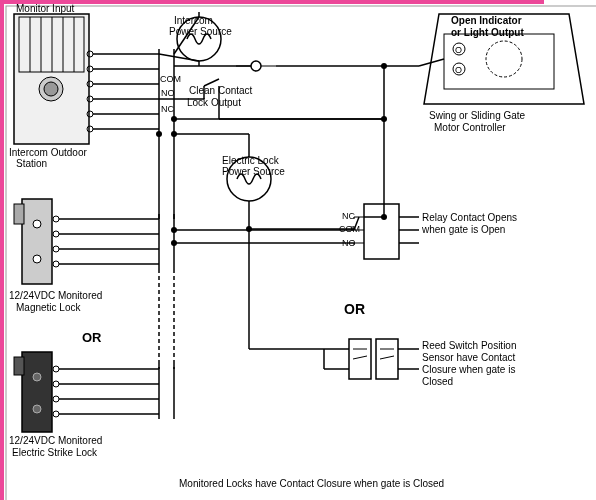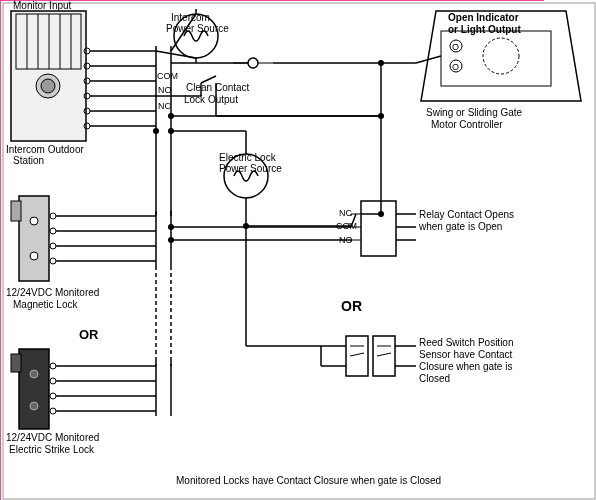--- a/index.html
+++ b/index.html
@@ -10,21 +10,21 @@
       font-family: Arial, sans-serif;
       font-size: 11px;
       overflow: hidden;
       position: relative;
     }
     #diagram-container {
       width: 544px;
       height: 500px;
       position: relative;
       background: #fff;
-      border: 1px solid #ec4899;
+      border: 4px solid #ec4899;
     }
     svg {
       position: absolute;
       top: 0;
       left: 0;
       width: 596px;
       height: 500px;
     }
   </style>
 </head>

